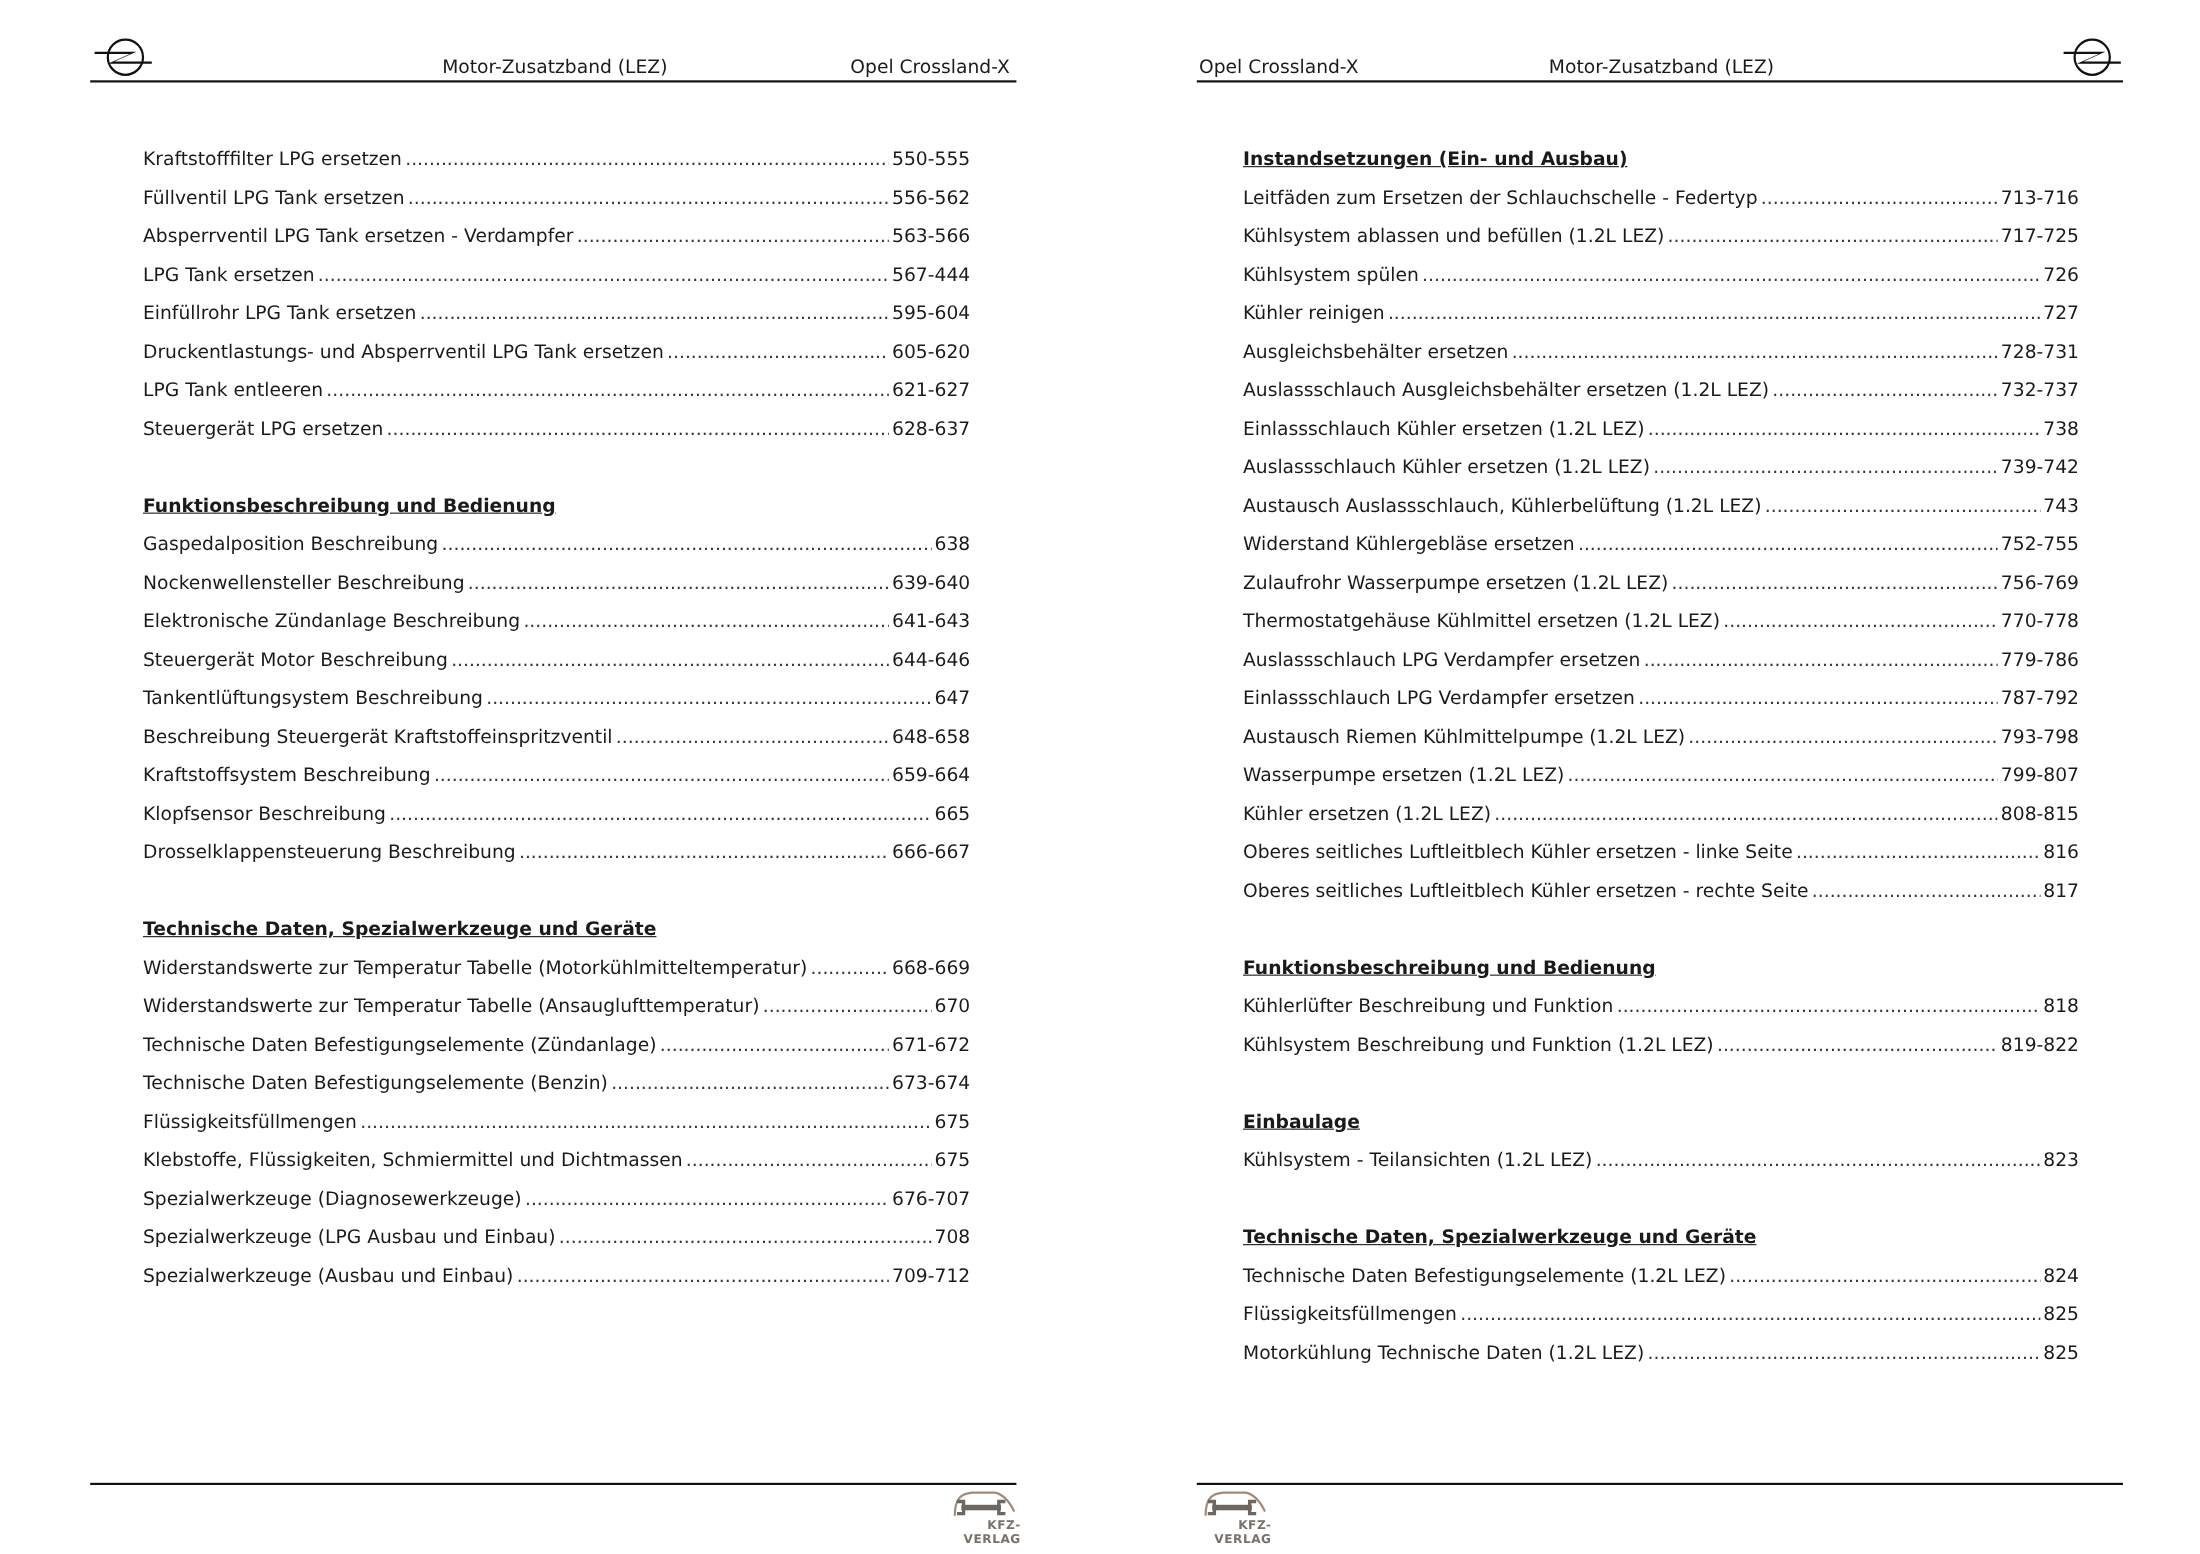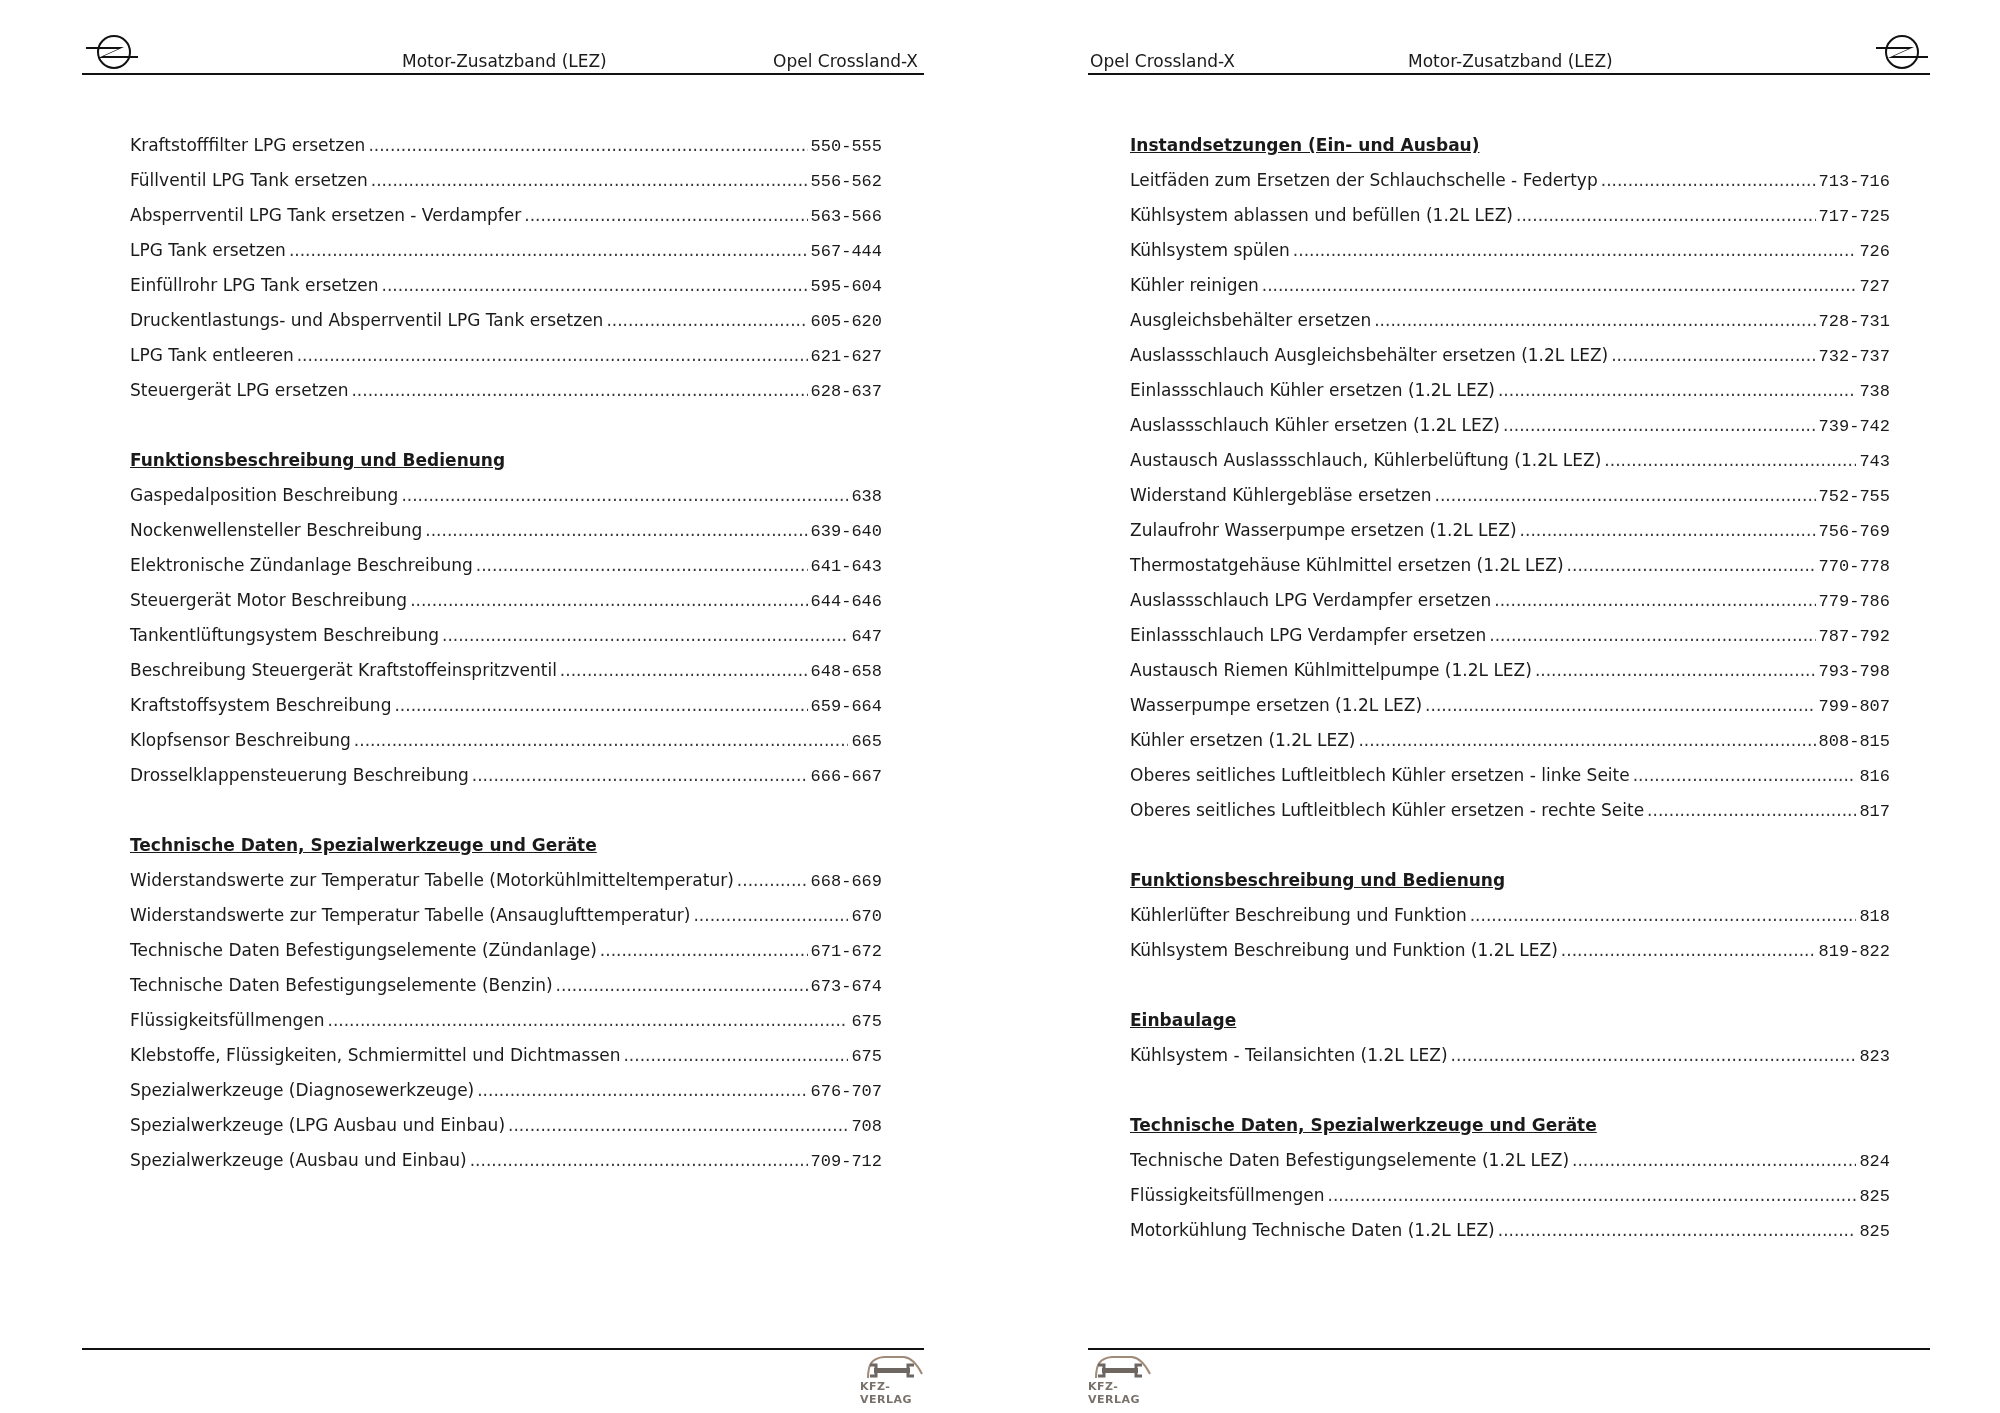--- a/index.html
+++ b/index.html
@@ -21,31 +21,31 @@
   .toc { position:absolute; top:128px; }
   .page.left .toc { left:130px; width:752px; }
   .page.right .toc { left:130px; width:760px; }
   .section-head { font-weight:bold; text-decoration:underline; font-size:17px;
                   height:35px; line-height:35px; }
   .section-head.main { font-size:19px; }
   .entry { display:flex; align-items:baseline; height:35px; line-height:35px; font-size:17px; white-space:nowrap; }
   .entry .title { flex:0 0 auto; }
   .entry .leader { flex:1 1 auto; overflow:hidden; margin:0 3px; color:#333; }
   .entry .leader::after { content:"................................................................................................................................................................................................................................................................................................................"; }
-  .entry .pages { flex:0 0 auto;font-family:Liberation Mono, monospace; }
+  .entry .pages { flex:0 0 auto; }
   .gap { height:35px; }
 
   .footer-rule { position:absolute; top:1348px; height:2px; background:#111; }
   .page.left .footer-rule { left:82px; width:842px; }
   .page.right .footer-rule { left:88px; width:842px; }
   .verlag { position:absolute; top:1352px; width:68px; height:40px; }
   .page.left .verlag { left:860px; }
   .page.right .verlag { left:88px; }
   .verlag svg { display:block; }
-  .verlag-text { font-size:11px; color:#7a726a; font-weight:bold; letter-spacing:0.5px; text-align:left; margin-top:-4px; }
+  .verlag-text { font-size:11px; color:#7a726a; font-weight:bold; letter-spacing:0.5px; text-align:right; margin-top:-4px; }
 </style>
 </head>
 <body>
 
 <div class="page left">
   <div class="header">
     <div class="logo" style="left:2px; top:-8px;">
       <svg viewBox="0 0 56 42">
           <circle cx="30" cy="20" r="16" fill="none" stroke="#111" stroke-width="2"></circle>
           <path d="M2 15 L40 15 L20 24 L54 24 L54 26 L14 26 L34 17 L2 17 Z" fill="#111"></path>

